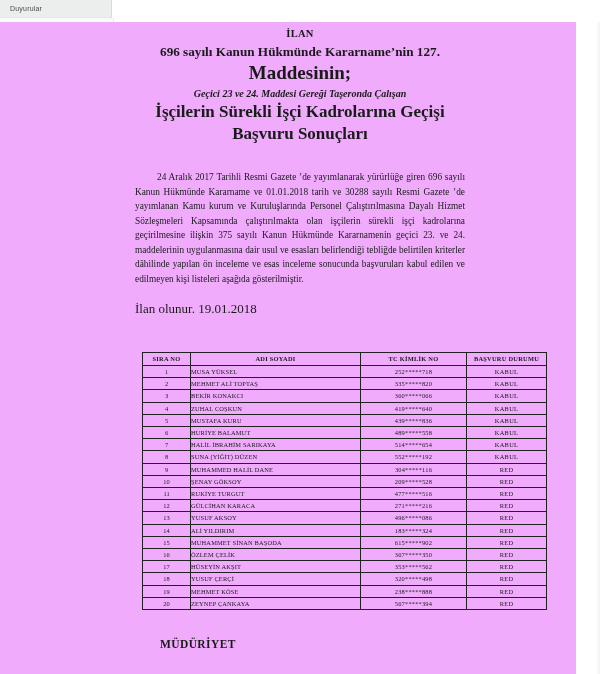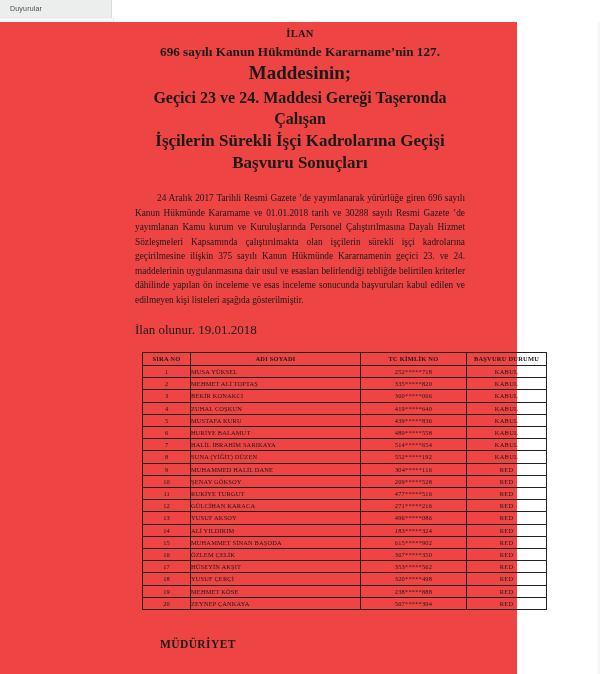--- a/index.html
+++ b/index.html
@@ -55,24 +55,23 @@
     background: #fafafa;
     border-right: 1px solid #ededed;
     box-sizing: border-box;
   }
 
   
   .page {
     position: absolute;
     top: 22px;
     left: 0;
-    width: 489px;
+    width: 576px;
     height: 652px;
-    background: #ef4444;
-    padding-left: 28px;
+    background: #f0abfc;
   }
   .page-body {
     position: absolute;
     left: 135px;
     top: 0;
     width: 330px;
   }
 
   
   .heading {
@@ -86,30 +85,31 @@
     margin-top: 5px;
   }
   .h-l1 {
     font-size: 13.2px;
     margin-top: 2px;
   }
   .h-l2 {
     font-size: 19px;
   }
   .h-l3 {
-    font-size: 16px;
+    font-size: 10px;
     margin-top: 2px;
+    font-style: italic;
   }
   .h-l4 {
     font-size: 17px;
   }
 
   
   .para {
-    margin-top: 17px;
+    margin-top: 25px;
     font-size: 9.3px;
     line-height: 1.56;
     text-align: justify;
     text-indent: 22px;
     hyphens: none;
   }
   .signline {
     margin-top: 15px;
     font-size: 13px;
   }

